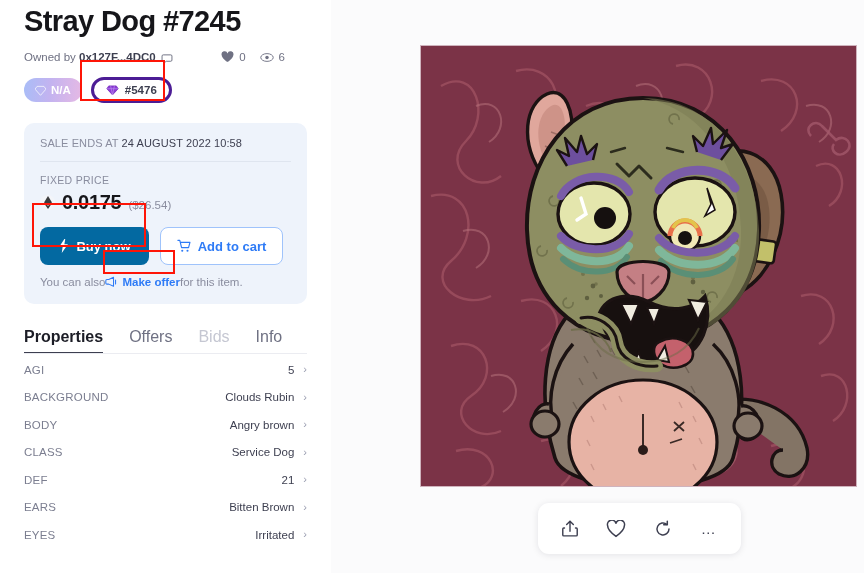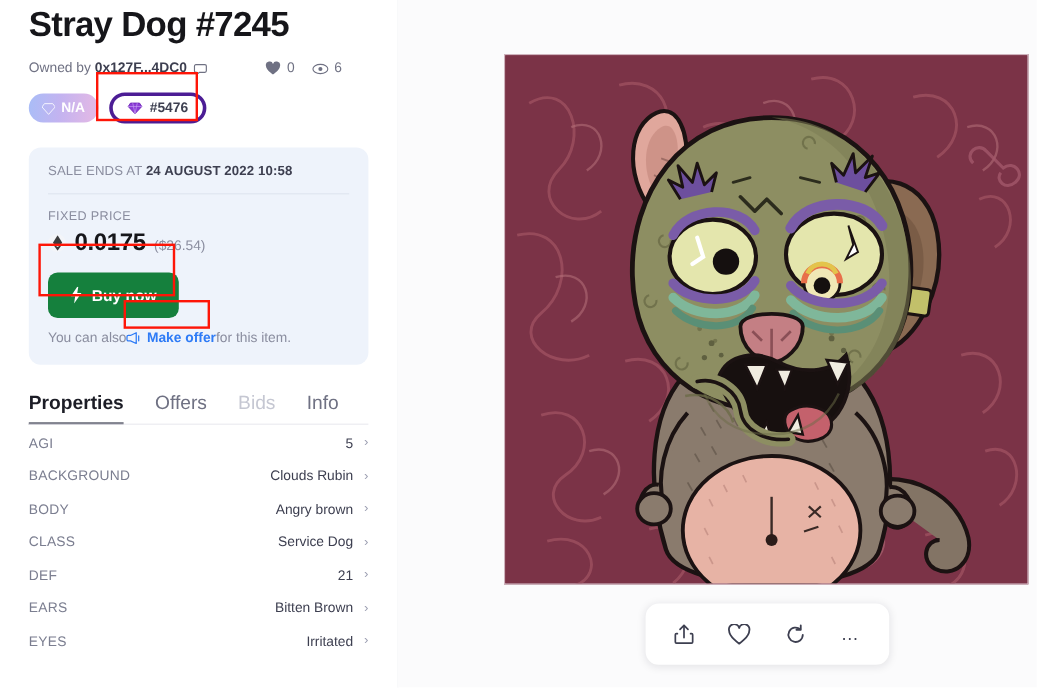--- a/index.html
+++ b/index.html
@@ -47,35 +47,35 @@
     display:flex; align-items:center; gap:6px; padding: 0 12px;
     color:#3d3f50; font-size:11.5px; font-weight:bold;
   }
 
   
   .sale-card {
     margin-top: 20px; background:#eef3fb; border-radius: 10px;
     padding: 14px 16px 16px 16px; width: 283px;
   }
   .sale-ends { font-size: 11px; color:#8a8d9f; letter-spacing:0.1px; }
-  .sale-ends b { color:#3d3f50; font-weight:700; }
+  .sale-ends b { color:#3d3f50; font-weight:400; }
   .divider-thin { height:1px; background:#dfe5ef; margin: 12px 0 12px 0; }
   .fixed-label { font-size:10.5px; color:#8a8d9f; letter-spacing:0.3px; }
   .price-row { display:flex; align-items:baseline; gap:7px; margin-top:5px;}
   .eth-glyph {
     width:15px; height:15px; border-radius:50%; background:#f3f5f9;
     display:inline-flex; align-items:center; justify-content:center;
     align-self:center;
   }
   .price-main { font-size:20px; font-weight:bold; color:#16161a; letter-spacing:-0.3px; }
   .price-usd { font-size:11.5px; color:#8a8d9f; }
 
   .btn-row { display:flex; gap:11px; margin-top:13px; }
   .btn-buy {
-    width:109px; height:38px; border-radius:8px; background:#15803d;
+    width:109px; height:38px; border-radius:8px; background:#0369a1;
     color:#fff; font-size:13px; font-weight:bold; border:none;
     display:flex; align-items:center; justify-content:center; gap:7px; cursor:pointer;
   }
   .btn-cart {
     width:123px; height:38px; border-radius:8px; background:#fff;
     color:#2e7bf6; font-size:13px; font-weight:bold; border:1.5px solid #9fc3fb;
     display:flex; align-items:center; justify-content:center; gap:7px; cursor:pointer;
   }
   .offer-line { margin-top:11px; font-size:11.5px; color:#8a8d9f; display:flex; align-items:center; gap:0px;}
   .offer-link { color:#2e7bf6; font-weight:bold; display:inline-flex; align-items:center; gap:4px; cursor:pointer;}
@@ -186,20 +186,28 @@
         </span>
         <span class="price-main">0.0175</span>
         <span class="price-usd">($26.54)</span>
       </div>
       <div class="btn-row">
         <button class="btn-buy">
           <svg width="11" height="14" viewBox="0 0 12 16">
               <path d="M7 0L1 9h4l-1 7 7-10H7l1-6z" fill="#ffffff"></path>
             </svg>
           <span>Buy now</span>
+        </button>
+        <button class="btn-cart">
+          <svg width="14" height="14" viewBox="0 0 16 16">
+              <path d="M1 1.5h2.2l2 8.3h8l1.6-6H4.2" fill="none" stroke="#2e7bf6" stroke-width="1.3" stroke-linecap="round" stroke-linejoin="round"></path>
+              <circle cx="6" cy="13.4" r="1.2" fill="#2e7bf6"></circle>
+              <circle cx="12" cy="13.4" r="1.2" fill="#2e7bf6"></circle>
+            </svg>
+          <span>Add to cart</span>
         </button>
       </div>
       <div class="offer-line">
         <span>You can also </span>
         <span class="offer-link">
           <svg width="13" height="12" viewBox="0 0 16 14">
               <path d="M10.5 1.2v11L4.6 9.6H2.4A1.4 1.4 0 011 8.2V5.4A1.4 1.4 0 012.4 4h2.2l5.9-2.8z" fill="none" stroke="#2e7bf6" stroke-width="1.3" stroke-linejoin="round"></path>
               <path d="M13 4.5v5" stroke="#2e7bf6" stroke-width="1.3" stroke-linecap="round"></path>
             </svg>
           <span>Make offer</span>

